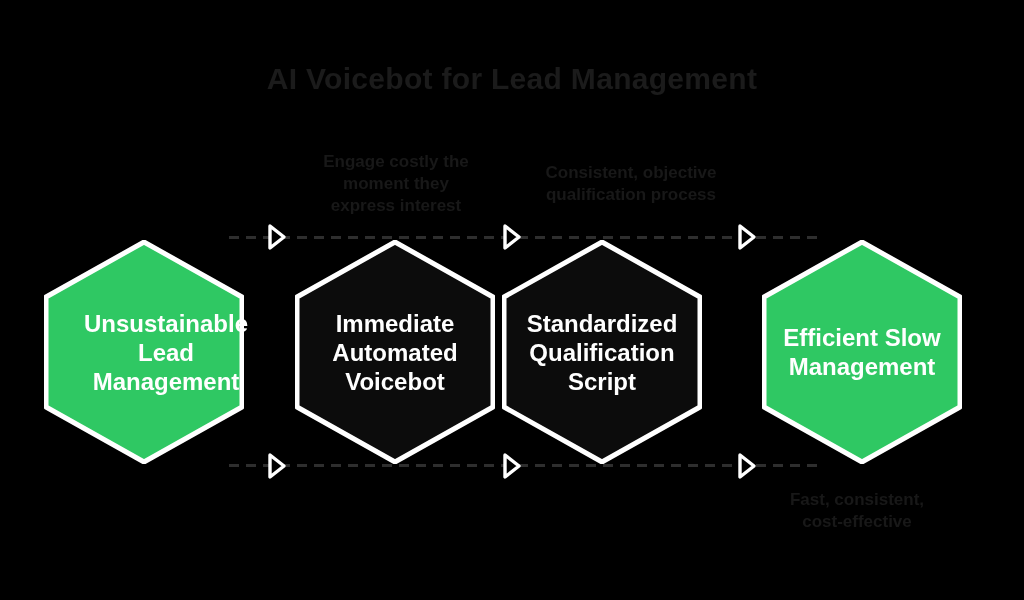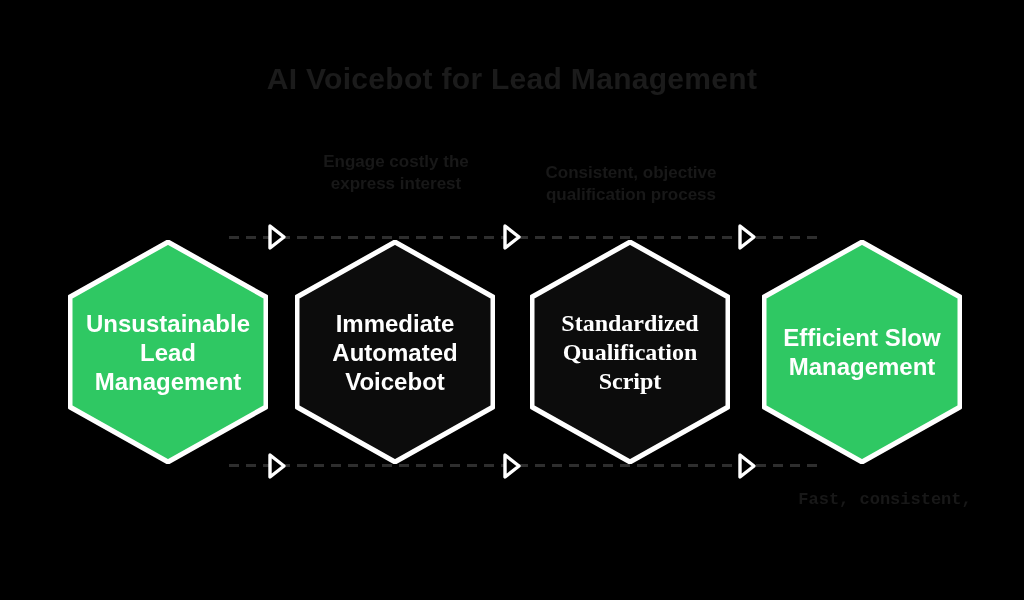--- a/index.html
+++ b/index.html
@@ -14,63 +14,65 @@
     color:#1b1b1b; letter-spacing:0.3px;
   }
   .note {
     position:absolute; text-align:center;
     font-size:17px; font-weight:700; line-height:22px;
     color:#181818;
   }
   .note-top-1 { top:151px; left:286px; width:220px; }
   .note-top-2 { top:162px; left:516px; width:230px; }
   .note-bottom-1 { top:489px; left:53px; width:220px; }
-  .note-bottom-2 { top:489px; left:775px; width:220px;font-family:Liberation Mono, monospace; }
+  .note-bottom-2 { top:489px; left:747px; width:220px; }
   .dash-line {
     position:absolute; left:229px; width:590px; height:3px;
     background:repeating-linear-gradient(90deg,#2e2e2e 0 10px,transparent 10px 17px);
     z-index:1;
   }
   .dash-top { top:236px; }
   .dash-bottom { top:464px; }
   .arrow {
     position:absolute; width:24px; height:30px; z-index:2;
   }
   .hex {
     position:absolute; top:240px; width:200px; height:224px; z-index:3;
   }
   .hex svg { position:absolute; inset:0; }
   .hex-label {
     position:absolute; inset:0; display:flex; flex-direction:column;
     justify-content:center; align-items:center;
     color:#ffffff; font-weight:700; font-size:24px; line-height:29px;
     text-align:center; z-index:4;
   }
-  .hex-1 { left:68px; }
+  .hex-1 { left:44px;padding-left:44px; }
   .hex-2 { left:295px; }
-  .hex-3 { left:530px;font-family:Liberation Serif, serif; }
+  .hex-3 { left:502px; }
   .hex-4 { left:762px; }
 </style>
 </head>
 <body>
 
 <div class="stage">
 
   <div class="title">AI Voicebot for Lead Management</div>
 
   <div class="note note-top-1">
     <div>Engage costly the</div>
+    <div>moment they</div>
     <div>express interest</div>
   </div>
   <div class="note note-top-2">
     <div>Consistent, objective</div>
     <div>qualification process</div>
   </div>
   <div class="note note-bottom-2">
     <div>Fast, consistent,</div>
+    <div>cost-effective</div>
   </div>
 
   <div class="dash-line dash-top"></div>
   <div class="dash-line dash-bottom"></div>
 
   <svg class="arrow" style="left:265px; top:222px;" viewBox="0 0 24 30">
     <path d="M5 4 L19 15 L5 26 Z" fill="#000000" stroke="#ffffff" stroke-width="3.4" stroke-linejoin="round"></path>
   </svg>
   <svg class="arrow" style="left:500px; top:222px;" viewBox="0 0 24 30">
     <path d="M5 4 L19 15 L5 26 Z" fill="#000000" stroke="#ffffff" stroke-width="3.4" stroke-linejoin="round"></path>

